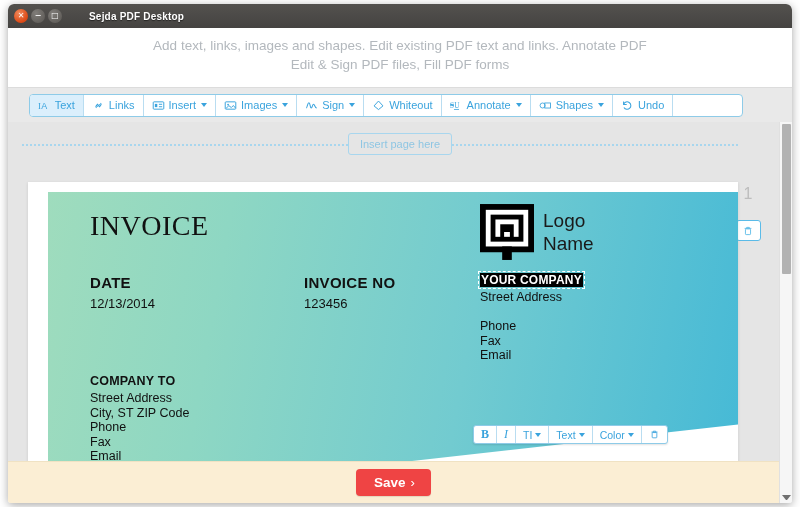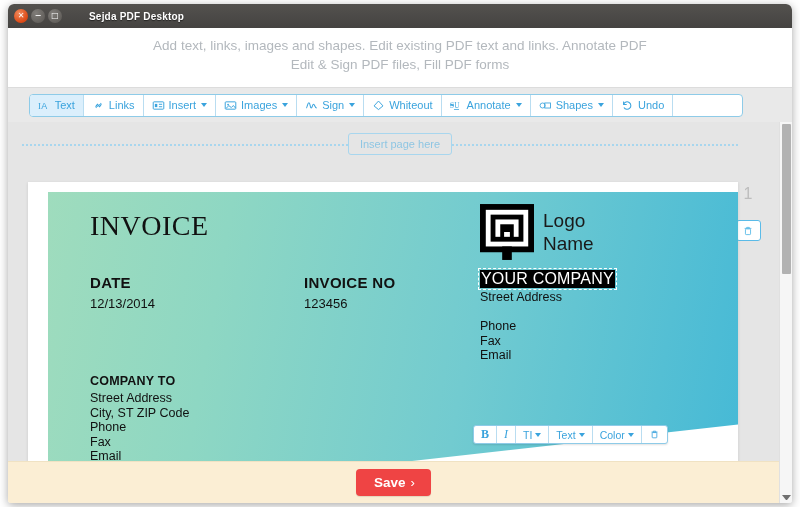--- a/index.html
+++ b/index.html
@@ -169,21 +169,21 @@
   #logo-box { position: absolute; left: 452px; top: 22px; display: flex; align-items: center; gap: 9px; }
   #logo-mark { width: 54px; height: 56px; }
   #logo-text { font-size: 19px; color: #1a1a1a; line-height: 23px; }
 
   
   #company-block { position: absolute; left: 452px; top: 88px; }
   #company-name {
     display: inline-block;
     background: #000000;
     color: #ffffff;
-    font-size: 16px; font-weight: normal;
+    font-size: 12px; font-weight: bold;
     letter-spacing: .2px;
     padding: 0 1px;
     position: relative;
   }
   #company-name::after {
     content: "";
     position: absolute; inset: -2px;
     border: 1px dashed #ffffff;
     pointer-events: none;
   }

